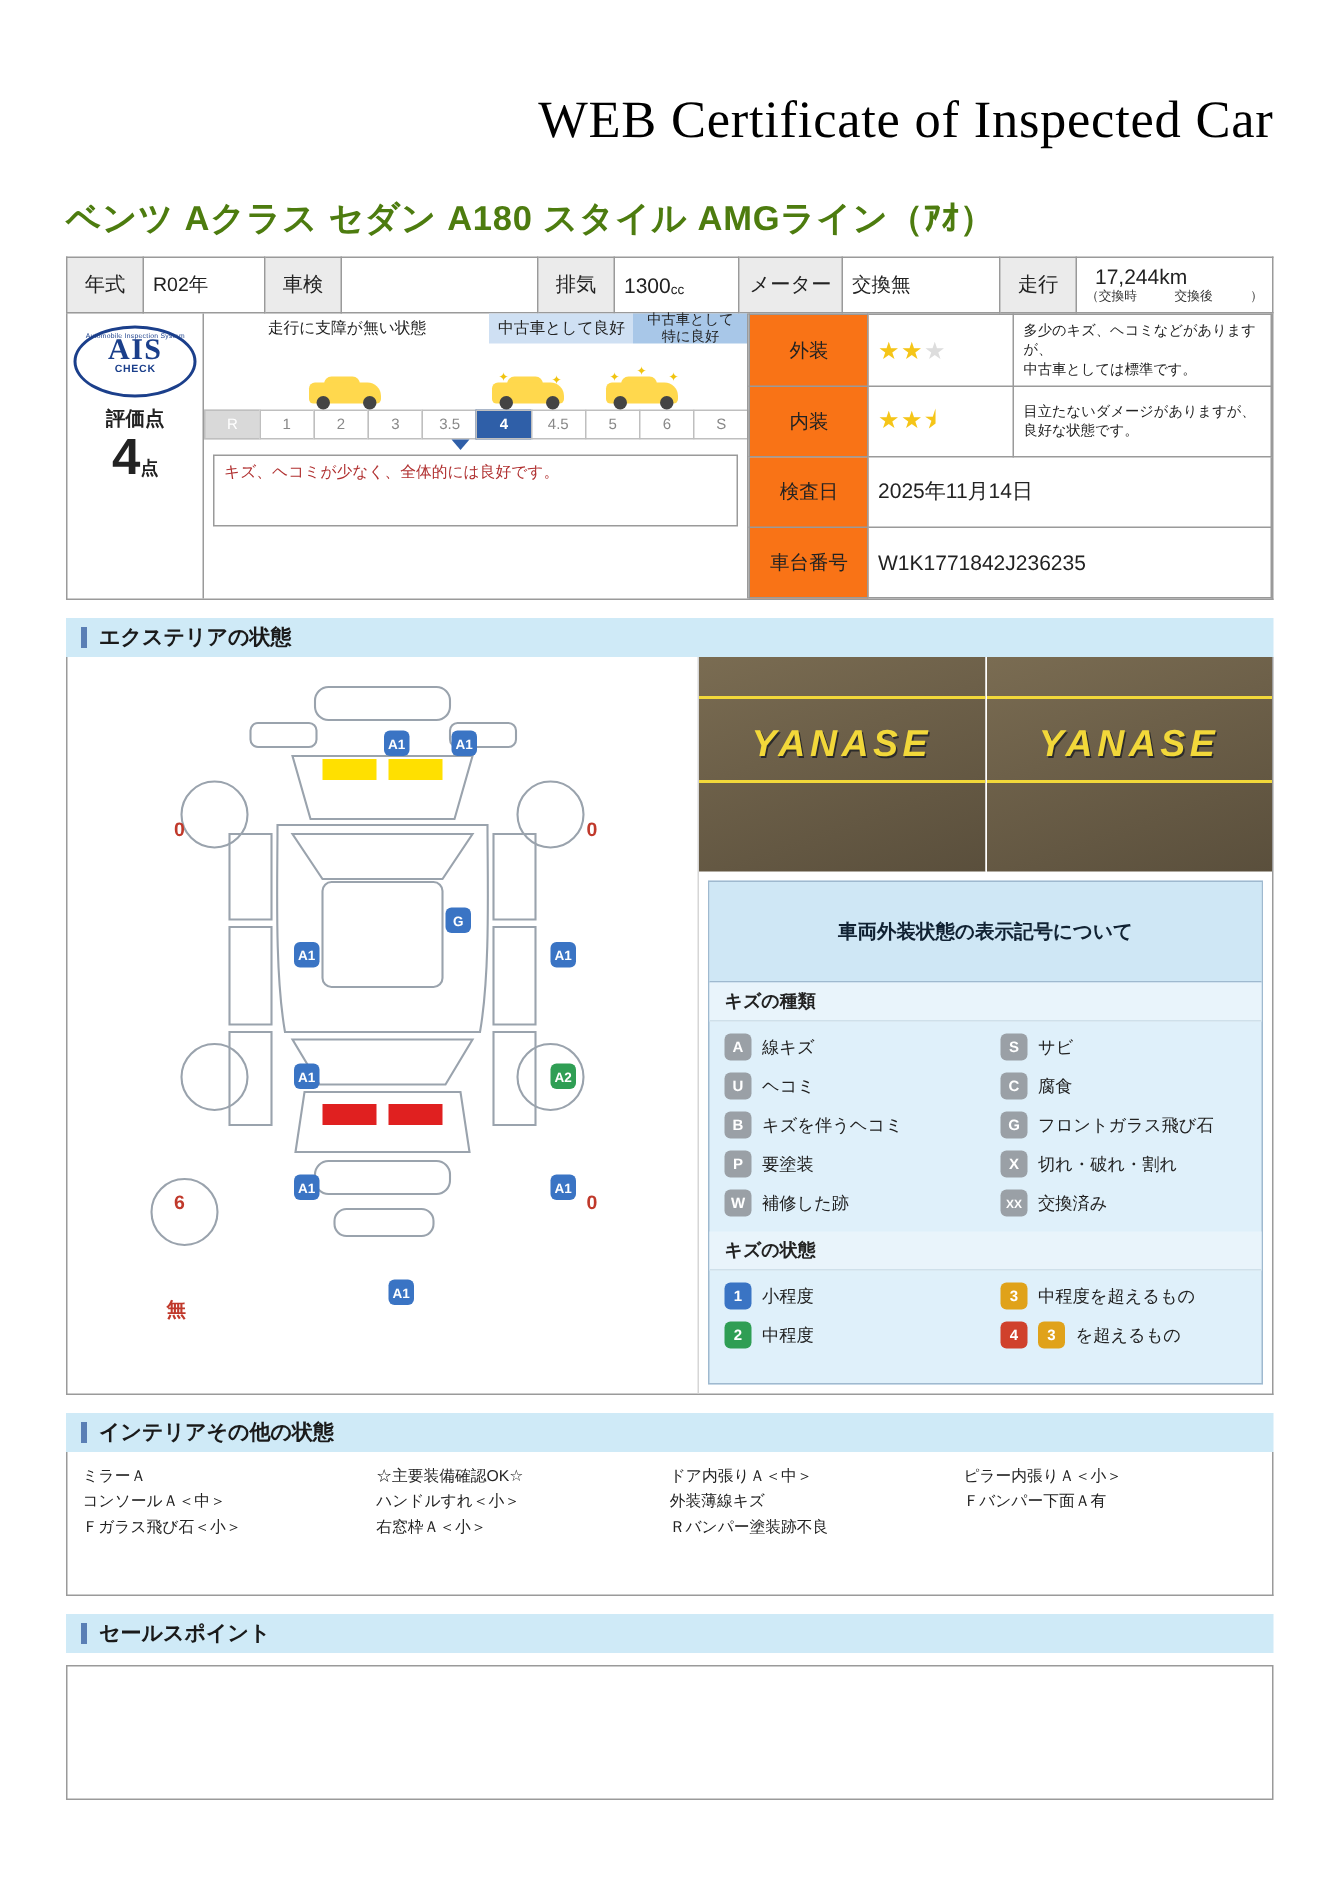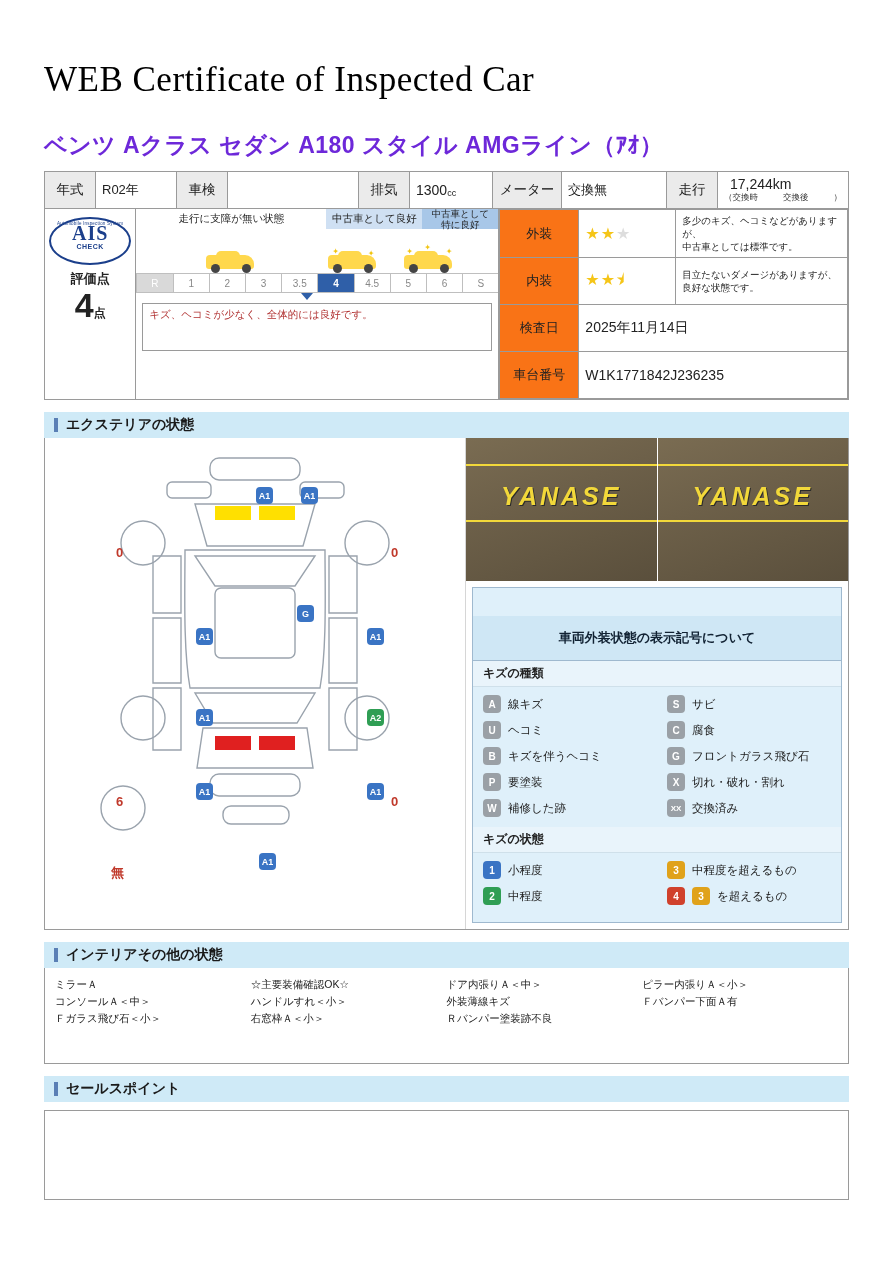--- a/index.html
+++ b/index.html
@@ -18,33 +18,33 @@
     width: 893px;
     height: 1263px;
     position: relative;
     box-sizing: border-box;
     padding: 0 44px;
   }
   
   .doc-title {
     font-family: "Liberation Serif", serif;
     font-size: 35px;
-    text-align: left;
+    text-align: right;
     letter-spacing: 0.5px;
     padding-top: 60px;
     padding-bottom: 8px;
     color: #000;
   }
   .car-name {
     font-size: 23px;
     font-weight: bold;
     padding-top: 22px;
     padding-bottom: 10px;
     letter-spacing: 0.5px;
-    color: #6d28d9;
+    color: #4d7c0f;
   }
   
   table.spec {
     width: 805px;
     border-collapse: collapse;
     table-layout: fixed;
     font-size: 13px;
   }
   table.spec td {
     border: 1px solid #9a9a9a;
@@ -210,21 +210,21 @@
     text-shadow: 1px 1px 0 #2b2b2b;
   }
   .photo .bandt { position:absolute; top:26px; left:0; right:0; height:2px; background:#f2d83a;}
   .photo .bandb { position:absolute; top:82px; left:0; right:0; height:2px; background:#f2d83a;}
   .legend {
     flex: 1; margin: 6px; border: 1px solid #9fb9cf; background: #dff0fa;
     box-sizing: border-box;
   }
   .legend-title {
     background: #cfe7f5; text-align: center; font-size: 13px; font-weight: bold;
-    padding: 13px 0; color: #123; border-bottom: 1px solid #9fb9cf; margin-top: 28px;
+    padding: 24px 0; color: #123; border-bottom: 1px solid #9fb9cf;
   }
   .legend-sub {
     background: #e9f4fb; font-size: 12px; font-weight: bold; padding: 4px 10px;
     border-bottom: 1px solid #cfe0ea;
   }
   .legend-grid { display: flex; flex-wrap: wrap; padding: 4px 0 6px 0;}
   .lg-item { width: 50%; display: flex; align-items: center; font-size: 11.5px; padding: 4px 0 4px 10px; box-sizing: border-box;}
   .chip {
     width: 18px; height: 18px; border-radius: 4px; color: #fff; font-size: 10px;
     display: flex; align-items: center; justify-content: center; margin-right: 7px;

